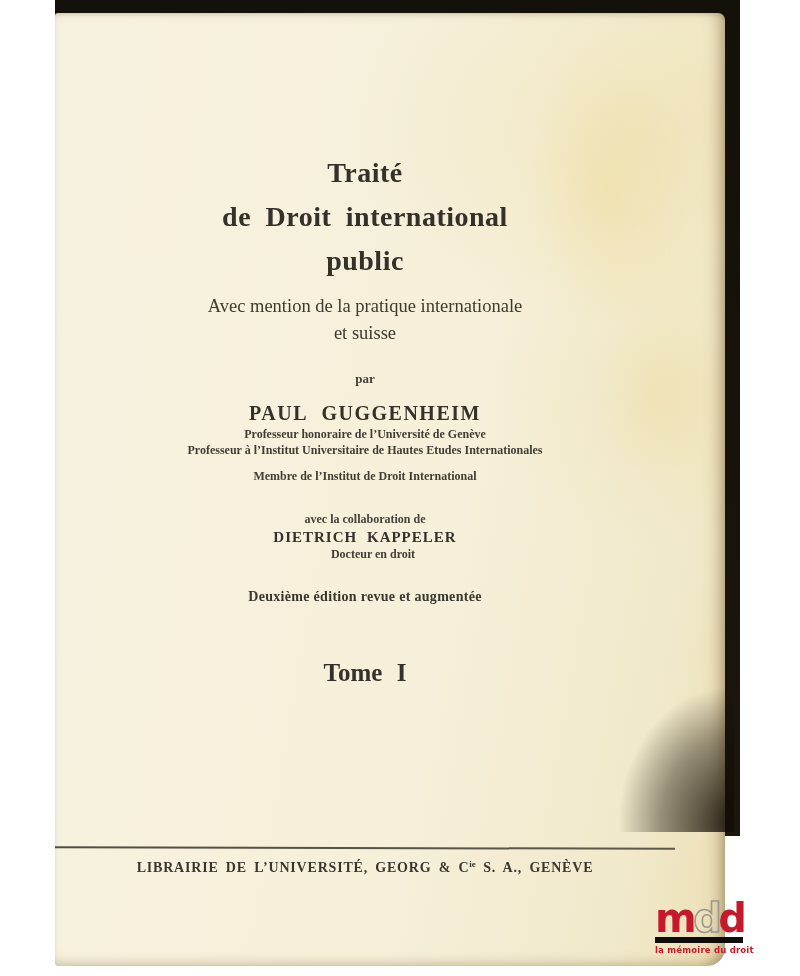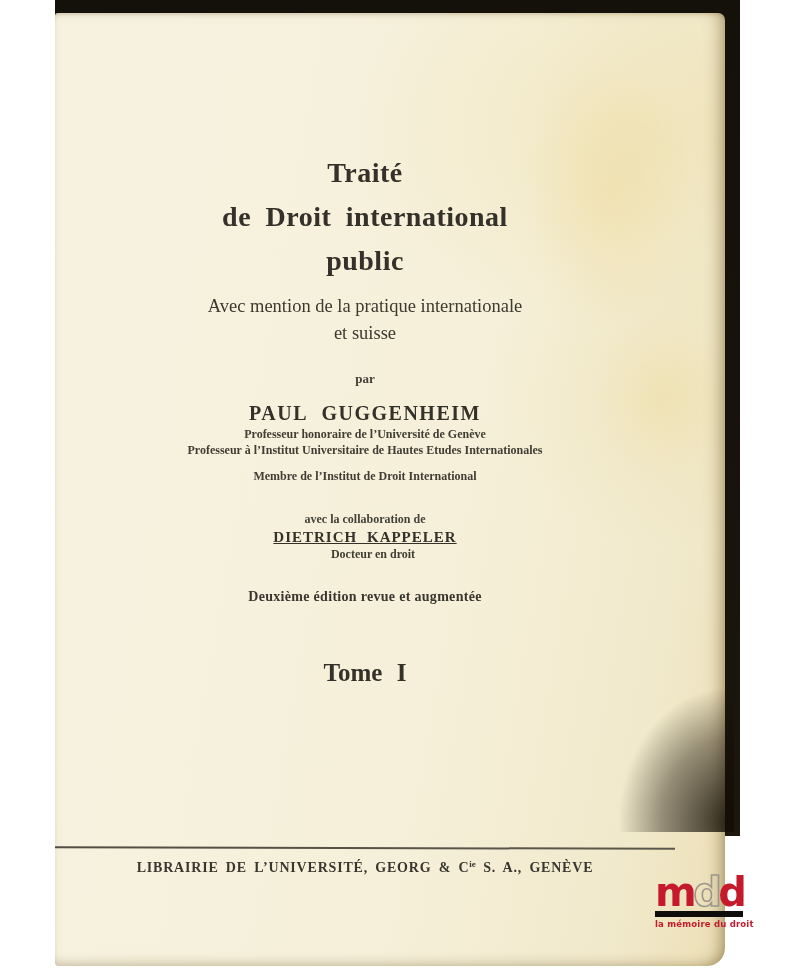--- a/index.html
+++ b/index.html
@@ -127,21 +127,20 @@
     font-weight: bold;
     color: #44403a;
   }
   .collab-name {
     top: 516px;
     font-size: 15px;
     font-weight: bold;
     letter-spacing: 1px;
     word-spacing: 5px;
     color: #34312a;
-    text-decoration: underline;
   }
   .collab-title {
     top: 534px;
     font-size: 12px;
     font-weight: bold;
     color: #403d35;
     padding-left: 16px;
   }
   .edition {
     top: 576px;
@@ -179,21 +178,21 @@
   .publisher sup {
     font-size: 9px;
     letter-spacing: 0;
     vertical-align: 5px;
   }
 
   
   .watermark {
     position: absolute;
     left: 655px;
-    top: 874px;
+    top: 900px;
     width: 100px;
     z-index: 10;
     font-family: "DejaVu Sans", sans-serif;
   }
   .mdd {
     font-size: 40px;
     font-weight: bold;
     line-height: 37px;
     letter-spacing: -3.5px;
     color: #c51a2b;

